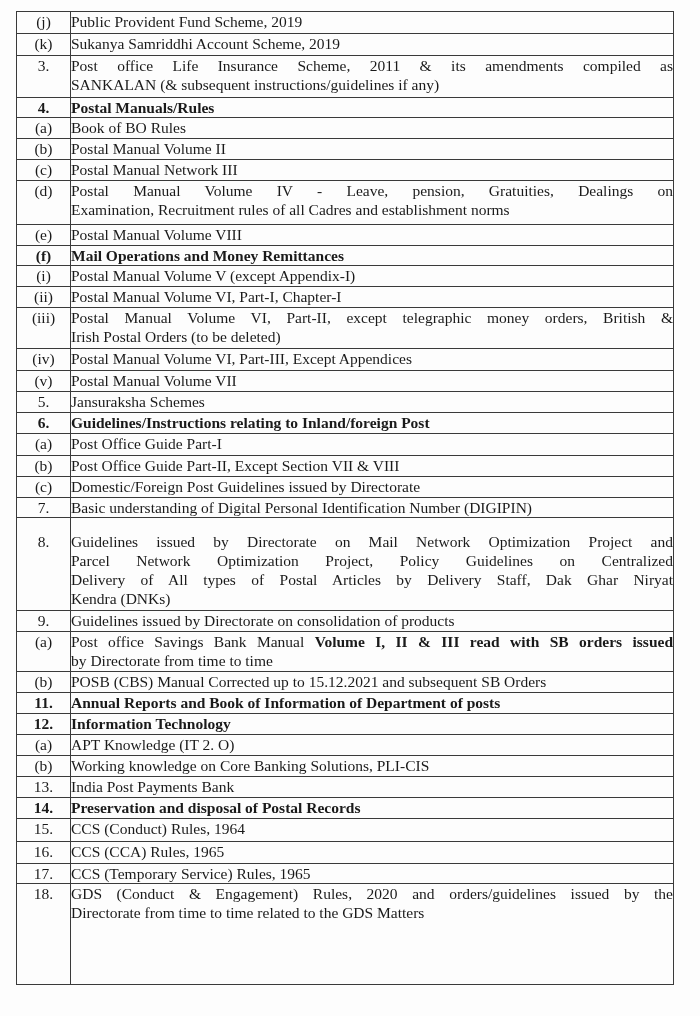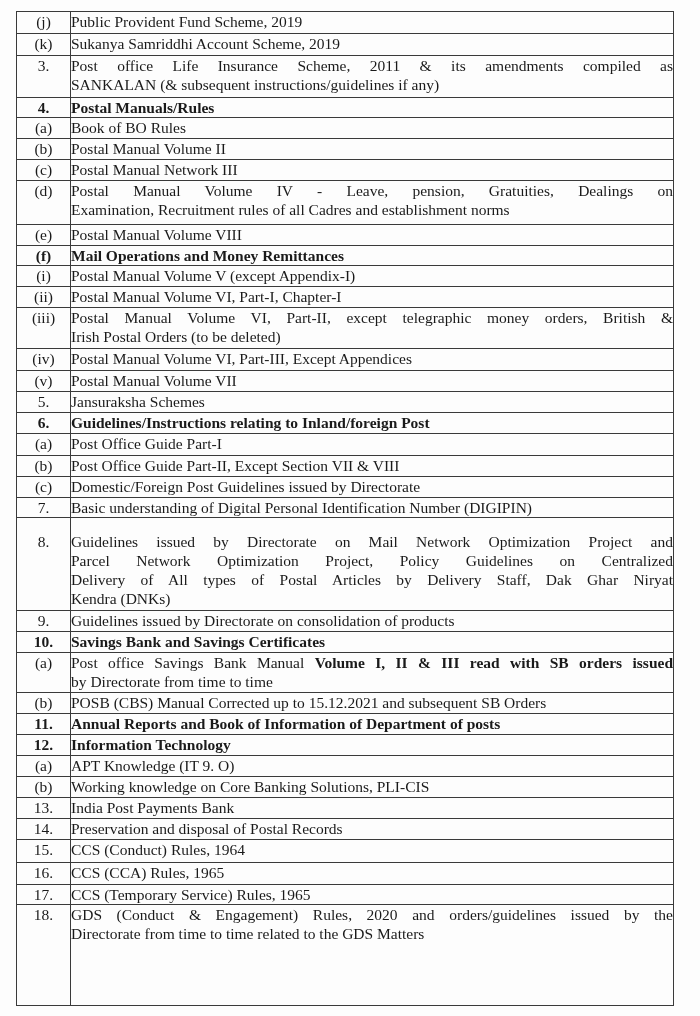--- a/index.html
+++ b/index.html
@@ -162,26 +162,20 @@
             <span class="ln">Delivery of All types of Postal Articles by Delivery Staff, Dak Ghar Niryat</span>
             <span class="ln last">Kendra (DNKs)</span>
           </td>
         </tr>
         <tr style="height: 21px;">
           <td class="num">9.</td>
           <td class="txt">
             <span class="ln last">Guidelines issued by Directorate on consolidation of products</span>
           </td>
         </tr>
-        <tr class="bold" style="height: 21px;">
-          <td class="num">10.</td>
-          <td class="txt">
-            <span class="ln last">Savings Bank and Savings Certificates</span>
-          </td>
-        </tr>
         <tr style="height: 40px;">
           <td class="num">(a)</td>
           <td class="txt">
             <span class="ln"><span style="white-space: pre;">Post office Savings Bank Manual </span><b class="inline">Volume I, II &amp; III</b><span style="white-space: pre; font-weight: bold;"> read with SB orders issued</span></span>
             <span class="ln last">by Directorate from time to time</span>
           </td>
         </tr>
         <tr style="height: 21px;">
           <td class="num">(b)</td>
           <td class="txt">
@@ -196,36 +190,36 @@
         </tr>
         <tr class="bold" style="height: 21px;">
           <td class="num">12.</td>
           <td class="txt">
             <span class="ln last">Information Technology</span>
           </td>
         </tr>
         <tr style="height: 21px;">
           <td class="num">(a)</td>
           <td class="txt">
-            <span class="ln last">APT Knowledge (IT 9. O)</span>
+            <span class="ln last">APT Knowledge (IT 2. O)</span>
           </td>
         </tr>
         <tr style="height: 21px;">
           <td class="num">(b)</td>
           <td class="txt">
             <span class="ln last">Working knowledge on Core Banking Solutions, PLI-CIS</span>
           </td>
         </tr>
         <tr style="height: 21px;">
           <td class="num">13.</td>
           <td class="txt">
             <span class="ln last">India Post Payments Bank</span>
           </td>
         </tr>
-        <tr style="height: 21px;">
+        <tr style="height: 21px; font-weight: bold;">
           <td class="num">14.</td>
           <td class="txt">
             <span class="ln last">Preservation and disposal of Postal Records</span>
           </td>
         </tr>
         <tr style="height: 23px; margin-top: 40px;">
           <td class="num">15.</td>
           <td class="txt">
             <span class="ln last">CCS (Conduct) Rules, 1964</span>
           </td>

